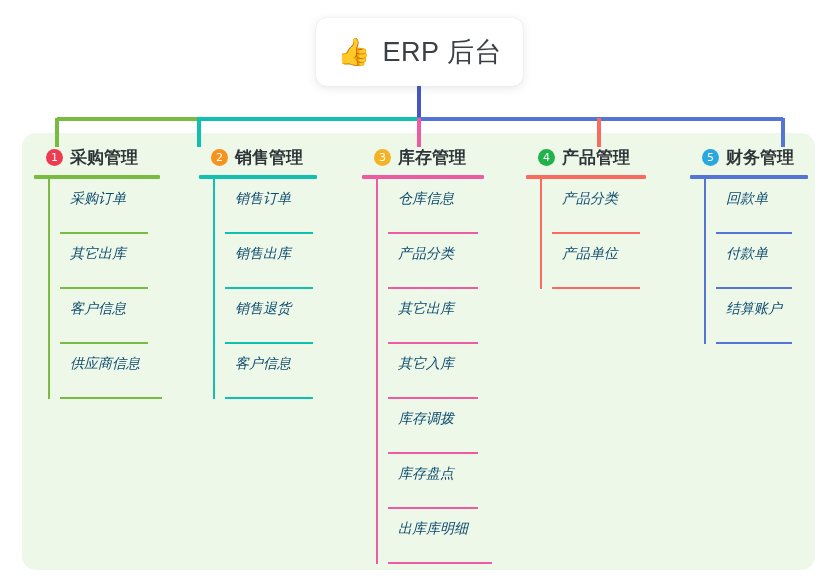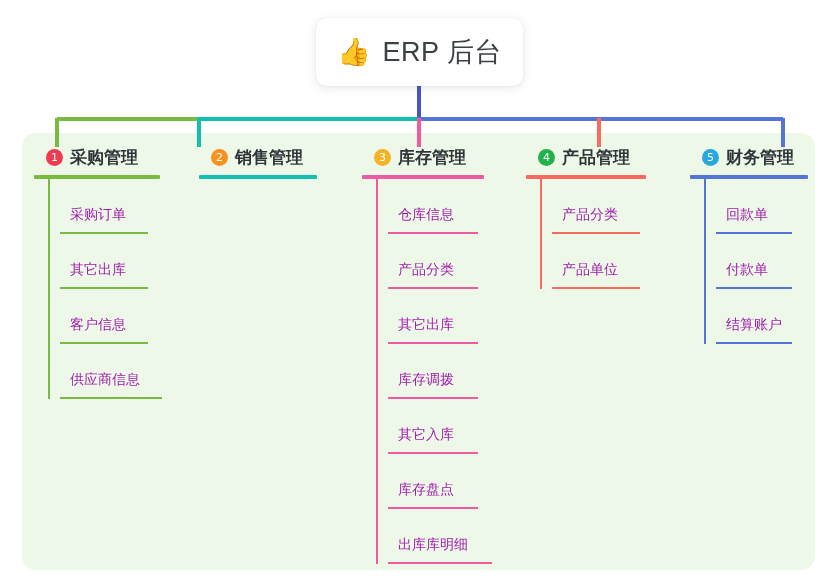--- a/index.html
+++ b/index.html
@@ -118,24 +118,25 @@
     bottom: 0;
     width: 2px;
   }
   .leaf {
     position: relative;
     height: 55px;
   }
   .leaf-label {
     position: absolute;
     left: 10px;
-    bottom: 10px;
+    bottom: 26px;
     font-size: 14px;
-    color: #a21caf;
+    color: #0c4a6e;
     white-space: nowrap;
+    font-style: italic;
   }
   .leaf-rule {
     position: absolute;
     left: 0;
     bottom: 0;
     height: 2px;
   }
 </style>
 </head>
 <body>
@@ -187,20 +188,39 @@
             <div class="leaf-rule" style="background: rgb(121, 187, 65); width: 102px;"></div>
           </div>
         </div>
       </div>
       <div class="column" style="left: 199px; width: 140px;">
         <div class="col-header">
           <span class="badge" style="background: rgb(247, 146, 30);">2</span>
           <span class="col-title">销售管理</span>
         </div>
         <div class="col-rule" style="background: rgb(18, 192, 176); width: 118px;"></div>
+        <div class="col-body">
+          <div class="spine" style="background: rgb(18, 192, 176);"></div>
+          <div class="leaf">
+            <span class="leaf-label">销售订单</span>
+            <div class="leaf-rule" style="background: rgb(18, 192, 176); width: 88px;"></div>
+          </div>
+          <div class="leaf">
+            <span class="leaf-label">销售出库</span>
+            <div class="leaf-rule" style="background: rgb(18, 192, 176); width: 88px;"></div>
+          </div>
+          <div class="leaf">
+            <span class="leaf-label">销售退货</span>
+            <div class="leaf-rule" style="background: rgb(18, 192, 176); width: 88px;"></div>
+          </div>
+          <div class="leaf">
+            <span class="leaf-label">客户信息</span>
+            <div class="leaf-rule" style="background: rgb(18, 192, 176); width: 88px;"></div>
+          </div>
+        </div>
       </div>
       <div class="column" style="left: 362px; width: 150px;">
         <div class="col-header">
           <span class="badge" style="background: rgb(244, 179, 36);">3</span>
           <span class="col-title">库存管理</span>
         </div>
         <div class="col-rule" style="background: rgb(238, 91, 163); width: 122px;"></div>
         <div class="col-body">
           <div class="spine" style="background: rgb(238, 91, 163);"></div>
           <div class="leaf">
@@ -209,25 +229,25 @@
           </div>
           <div class="leaf">
             <span class="leaf-label">产品分类</span>
             <div class="leaf-rule" style="background: rgb(238, 91, 163); width: 90px;"></div>
           </div>
           <div class="leaf">
             <span class="leaf-label">其它出库</span>
             <div class="leaf-rule" style="background: rgb(238, 91, 163); width: 90px;"></div>
           </div>
           <div class="leaf">
+            <span class="leaf-label">其它入库</span>
+            <div class="leaf-rule" style="background: rgb(238, 91, 163); width: 90px;"></div>
+          </div>
+          <div class="leaf">
             <span class="leaf-label">库存调拨</span>
-            <div class="leaf-rule" style="background: rgb(238, 91, 163); width: 90px;"></div>
-          </div>
-          <div class="leaf">
-            <span class="leaf-label">其它入库</span>
             <div class="leaf-rule" style="background: rgb(238, 91, 163); width: 90px;"></div>
           </div>
           <div class="leaf">
             <span class="leaf-label">库存盘点</span>
             <div class="leaf-rule" style="background: rgb(238, 91, 163); width: 90px;"></div>
           </div>
           <div class="leaf">
             <span class="leaf-label">出库库明细</span>
             <div class="leaf-rule" style="background: rgb(238, 91, 163); width: 104px;"></div>
           </div>

